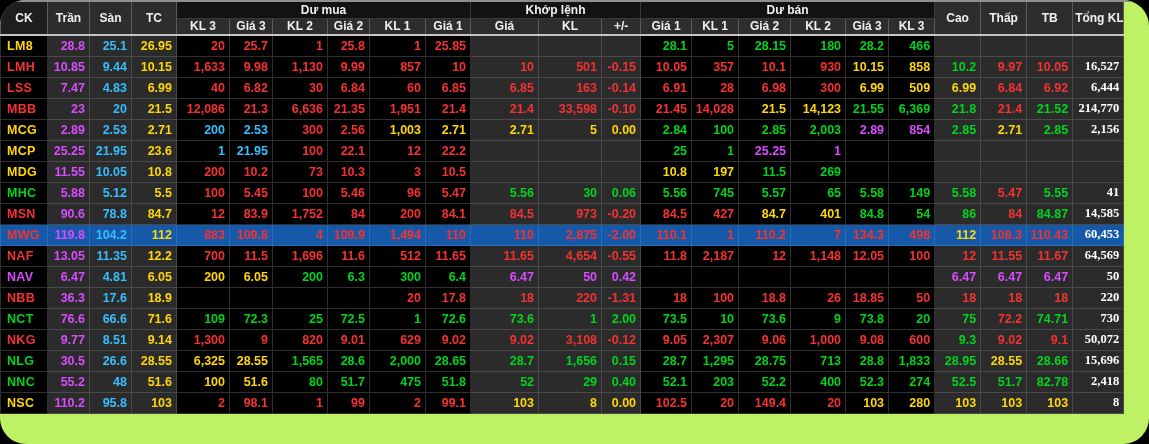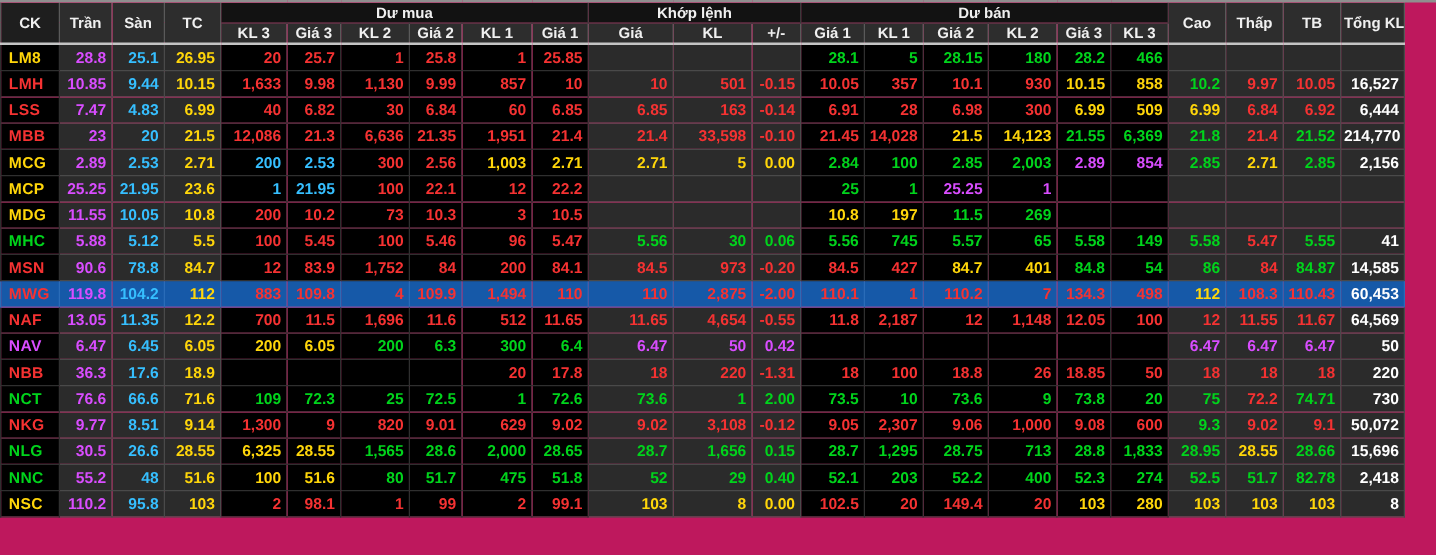--- a/index.html
+++ b/index.html
@@ -1,18 +1,19 @@
 <!DOCTYPE html>
 <html style="--up: #00d41c; --down: #f53232; --ref: #ffd60a; --ceil: #d94dff; --floor: #36bfff; --white: #ffffff; --selected: #1659a8;"><head>
 <meta charset="utf-8">
 <style>
   html,body{margin:0;padding:0;background:#000;}
   .board{
-    width:1149px;height:444px;overflow:hidden;background:#be185d;
+    width:1149px;height:444px;overflow:hidden;background:#bef264;
     font-family:"Liberation Sans","DejaVu Sans",sans-serif;
+    border-radius:26px;
     -webkit-font-smoothing:antialiased;
   }
   table{border-collapse:collapse;table-layout:fixed;width:1149px;}
   th,td{overflow:hidden;white-space:nowrap;box-sizing:border-box;}
   
   thead th{
     color:#f0f0f0;font-size:12px;font-weight:700;text-align:center;
     background:#2d2d2d;border:1px solid #5a5a5a;height:17px;padding:0 2px;
   }
   thead th.hg{background:#121212;border-color:#3a3a3a;}
@@ -27,21 +28,21 @@
   }
   td.bg-b{background:#000;border-color:#2f2f2f;}
   td.bg-g{background:#2b2b2b;border-color:#4a4a4a;}
   td.sym{text-align:left;padding-left:6px;letter-spacing:.3px;}
   
   .cu{color:var(--up,#00d41c);}
   .cd{color:var(--down,#f53232);}
   .cr{color:var(--ref,#ffd60a);}
   .cc{color:var(--ceil,#d94dff);}
   .cf{color:var(--floor,#36bfff);}
-  .cw{color:var(--white,#ffffff);}
+  .cw{color:var(--white,#ffffff);font-family:Liberation Serif, serif;}
   
   tr.selected td{background:var(--selected,#1659a8) !important;border-color:#2a6cb8 !important;}
 </style>
 </head>
 <body>
 
 <div class="board">
   <table>
     <colgroup>
       <col style="width:47px">
@@ -373,21 +374,21 @@
           <td class="bg-b cd">12.05</td>
           <td class="bg-b cd">100</td>
           <td class="bg-g cd">12</td>
           <td class="bg-g cd">11.55</td>
           <td class="bg-g cd">11.67</td>
           <td class="bg-g cw">64,569</td>
         </tr>
         <tr>
           <td class="bg-b sym cc">NAV</td>
           <td class="bg-g cc">6.47</td>
-          <td class="bg-g cf">6.45</td>
+          <td class="bg-g cf">4.81</td>
           <td class="bg-g cr">6.05</td>
           <td class="bg-b cr">200</td>
           <td class="bg-b cr">6.05</td>
           <td class="bg-b cu">200</td>
           <td class="bg-b cu">6.3</td>
           <td class="bg-b cu">300</td>
           <td class="bg-b cu">6.4</td>
           <td class="bg-g cc">6.47</td>
           <td class="bg-g cc">50</td>
           <td class="bg-g cc">0.42</td>

